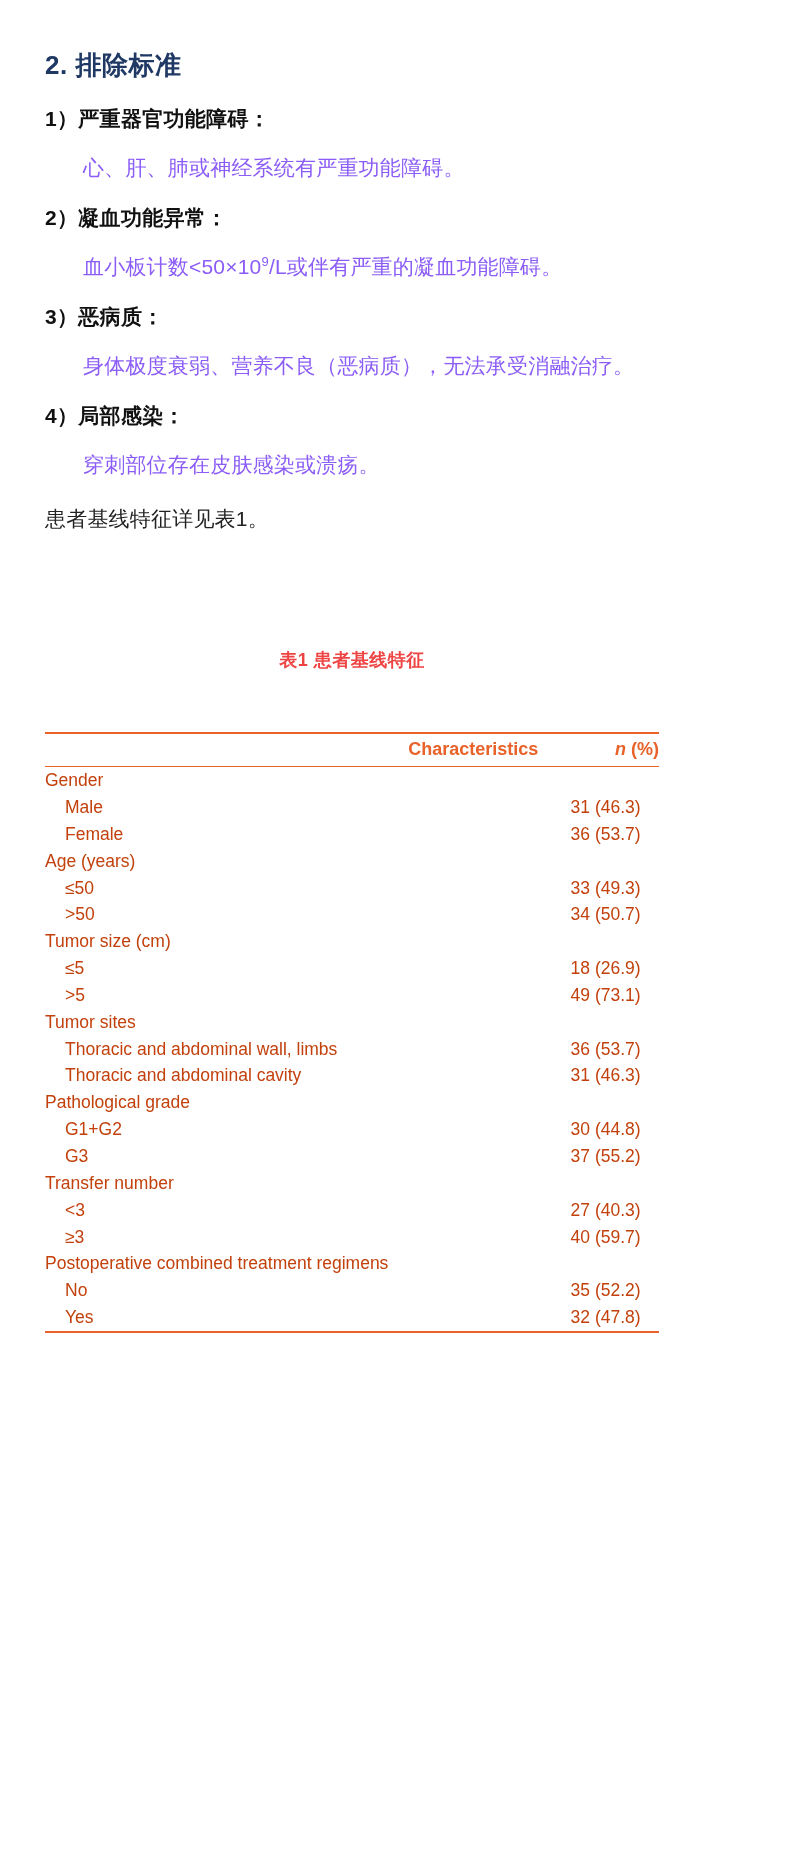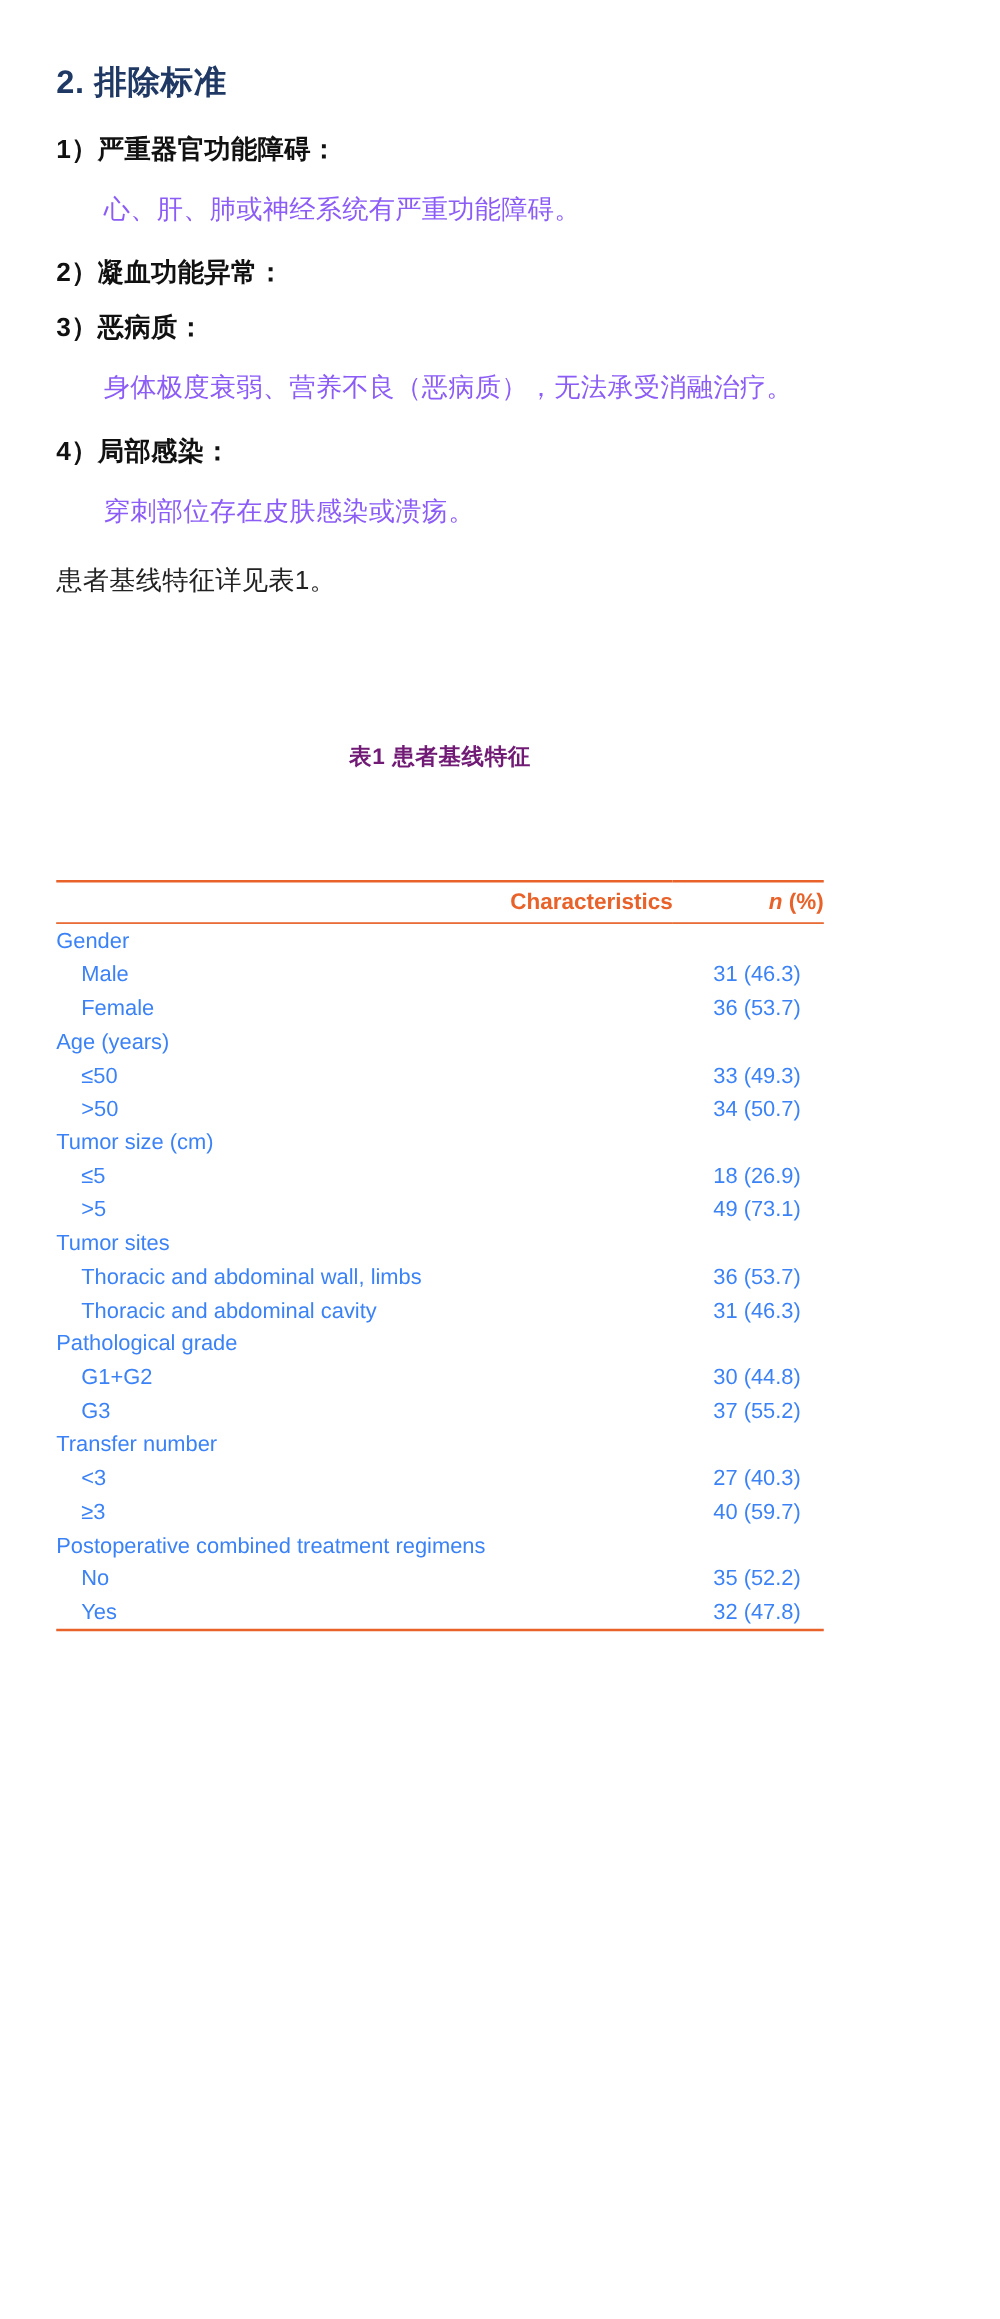--- a/index.html
+++ b/index.html
@@ -59,23 +59,23 @@
   }
 
   
   .table-wrap {
     margin-top: 110px;
   }
   .table-caption {
     text-align: center;
     font-size: 18px;
     font-weight: bold;
-    color: #701a75;
+    color: #ef4444;
     letter-spacing: 0.5px;
-    margin-bottom: 87px;
+    margin-bottom: 60px;
   }
   table.data {
     width: 100%;
     border-collapse: collapse;
     font-size: 17.5px;
     color: #333333;
   }
   table.data thead th {
     font-size: 18px;
     font-weight: bold;
@@ -85,21 +85,21 @@
     border-top: 2px solid #e8622a;
     border-bottom: 1px solid #e8622a;
   }
   table.data thead th.num {
     text-align: right;
   }
   table.data tbody td {
     padding: 1px 0;
     line-height: 1.42;
     vertical-align: top;
-    color: #3b82f6;
+    color: #c2410c;
     margin-top: 24px;
   }
   table.data tbody td.num {
     text-align: center;
     white-space: nowrap;
     padding-left: 14px;
   }
   tr.group td.label {
     padding-left: 0;
   }
@@ -121,20 +121,21 @@
 <body>
 
 <div class="page">
 
   <h1 class="section-title">2. 排除标准</h1>
 
   <h2 class="item-title">1）严重器官功能障碍：</h2>
   <p class="item-body">心、肝、肺或神经系统有严重功能障碍。</p>
 
   <h2 class="item-title">2）凝血功能异常：</h2>
+  <p class="item-body"><span>血小板计数&lt;50×10</span><sup>9</sup><span>/L或伴有严重的凝血功能障碍。</span></p>
 
   <h2 class="item-title">3）恶病质：</h2>
   <p class="item-body">身体极度衰弱、营养不良（恶病质），无法承受消融治疗。</p>
 
   <h2 class="item-title">4）局部感染：</h2>
   <p class="item-body">穿刺部位存在皮肤感染或溃疡。</p>
 
   <p class="plain-line">患者基线特征详见表1。</p>
 
   <div class="table-wrap">

